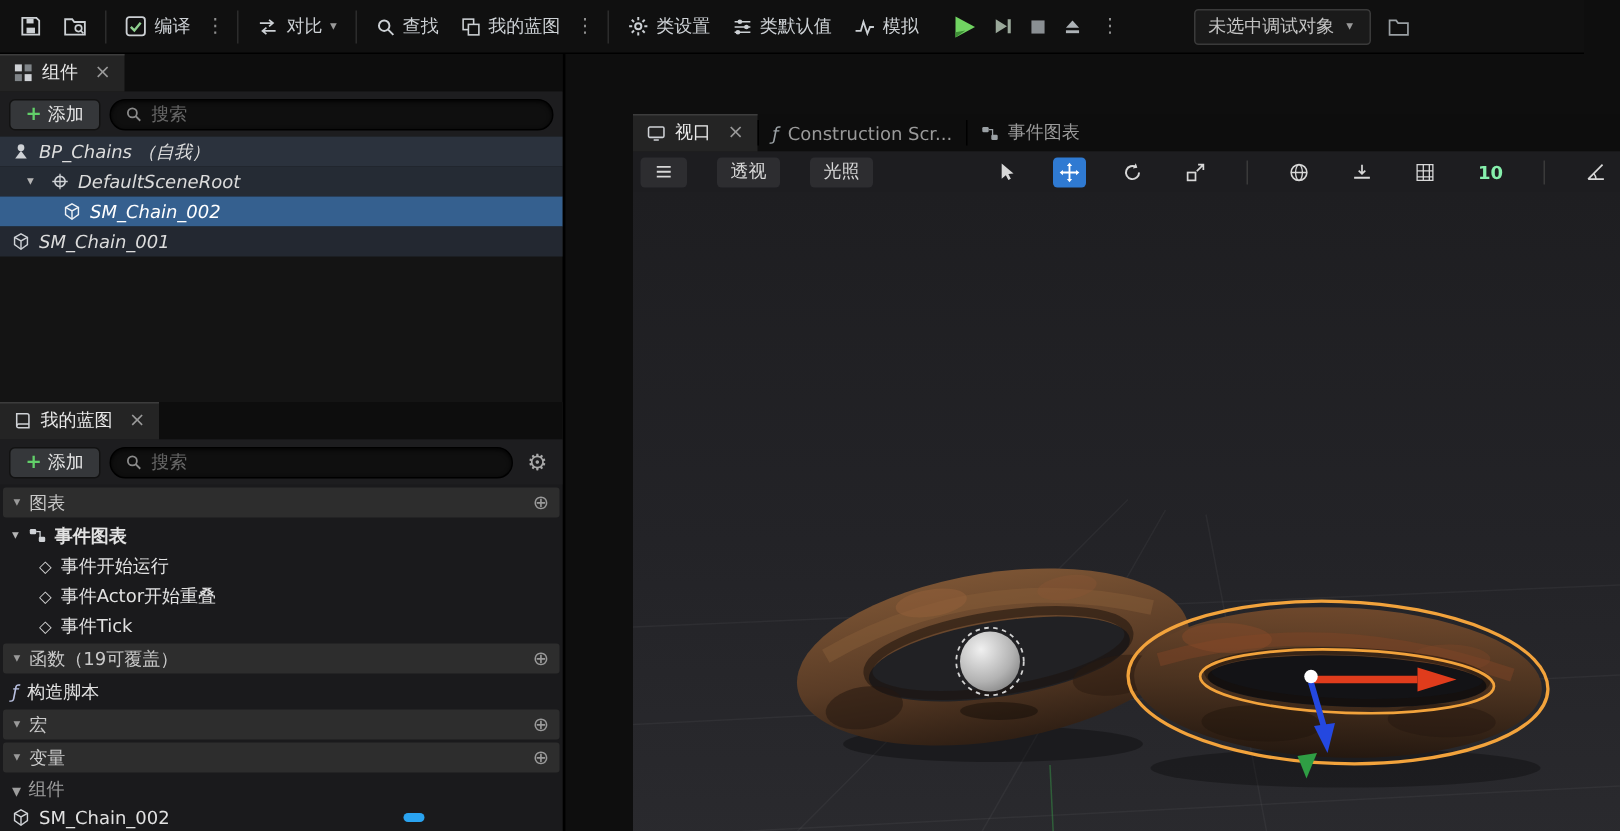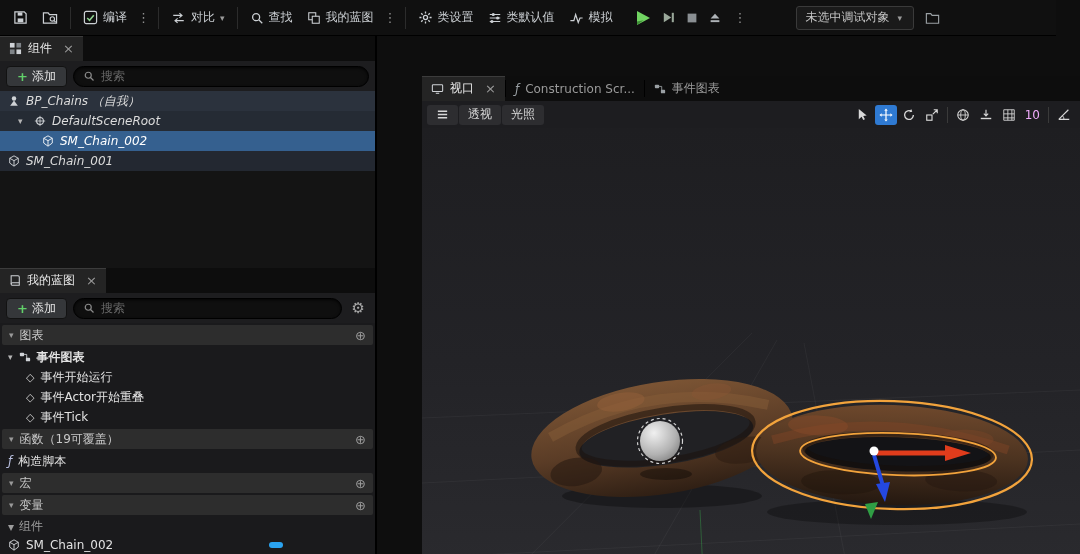--- a/index.html
+++ b/index.html
@@ -61,27 +61,27 @@
   .bprow.event { padding-left:26px; }
   .bprow.event .dm { font-size:11px; color:#cfcfcf; }
   .bprow.fn .fnic { color:#b9c0e0; font-style:italic; }
   .subhead { height:17px; display:flex; align-items:center; gap:5px; padding-left:8px;
              color:#9d9d9d; margin-top:3px; }
   .varpill { width:14px; height:6px; border-radius:3px; background:#2aa3f0; margin-left:150px; }
 
   
   .viewport { position:absolute; top:36px; left:422px; right:0; bottom:0; background:#1c1c1e;margin-top:40px; }
   .vtab-sep { width:1px; background:#000; margin:4px 0; }
-  .vp-toolbar { height:27px; background:#1d1d20; display:flex; align-items:center; gap:1px; padding:0 5px; }
+  .vp-toolbar { height:27px; background:#1d1d20; display:flex; align-items:center; gap:20px; padding:0 5px; }
   .vpill { height:20px; padding:0 9px; background:#2d2d30; border-radius:3px; display:flex;
            align-items:center; color:#d8d8d8; }
   .iconbtn { width:22px; height:20px; display:flex; align-items:center; justify-content:center; border-radius:3px; }
   .iconbtn.active { background:#2f7ad2; }
   .vsep { width:1px; height:16px; background:#3a3a3a; margin:0 3px; }
-  .num { color:#f0abfc; padding:0 4px; }
+  .num { color:#86efac; padding:0 4px;font-weight:bold; }
   .spacer { flex:1; }
   .scene { position:absolute; top:52px; left:0; width:658px; height:466px; display:block; }
 </style>
 </head>
 <body>
 
 <div class="app">
 
   <div class="toolbar">
     <button class="tbtn">

